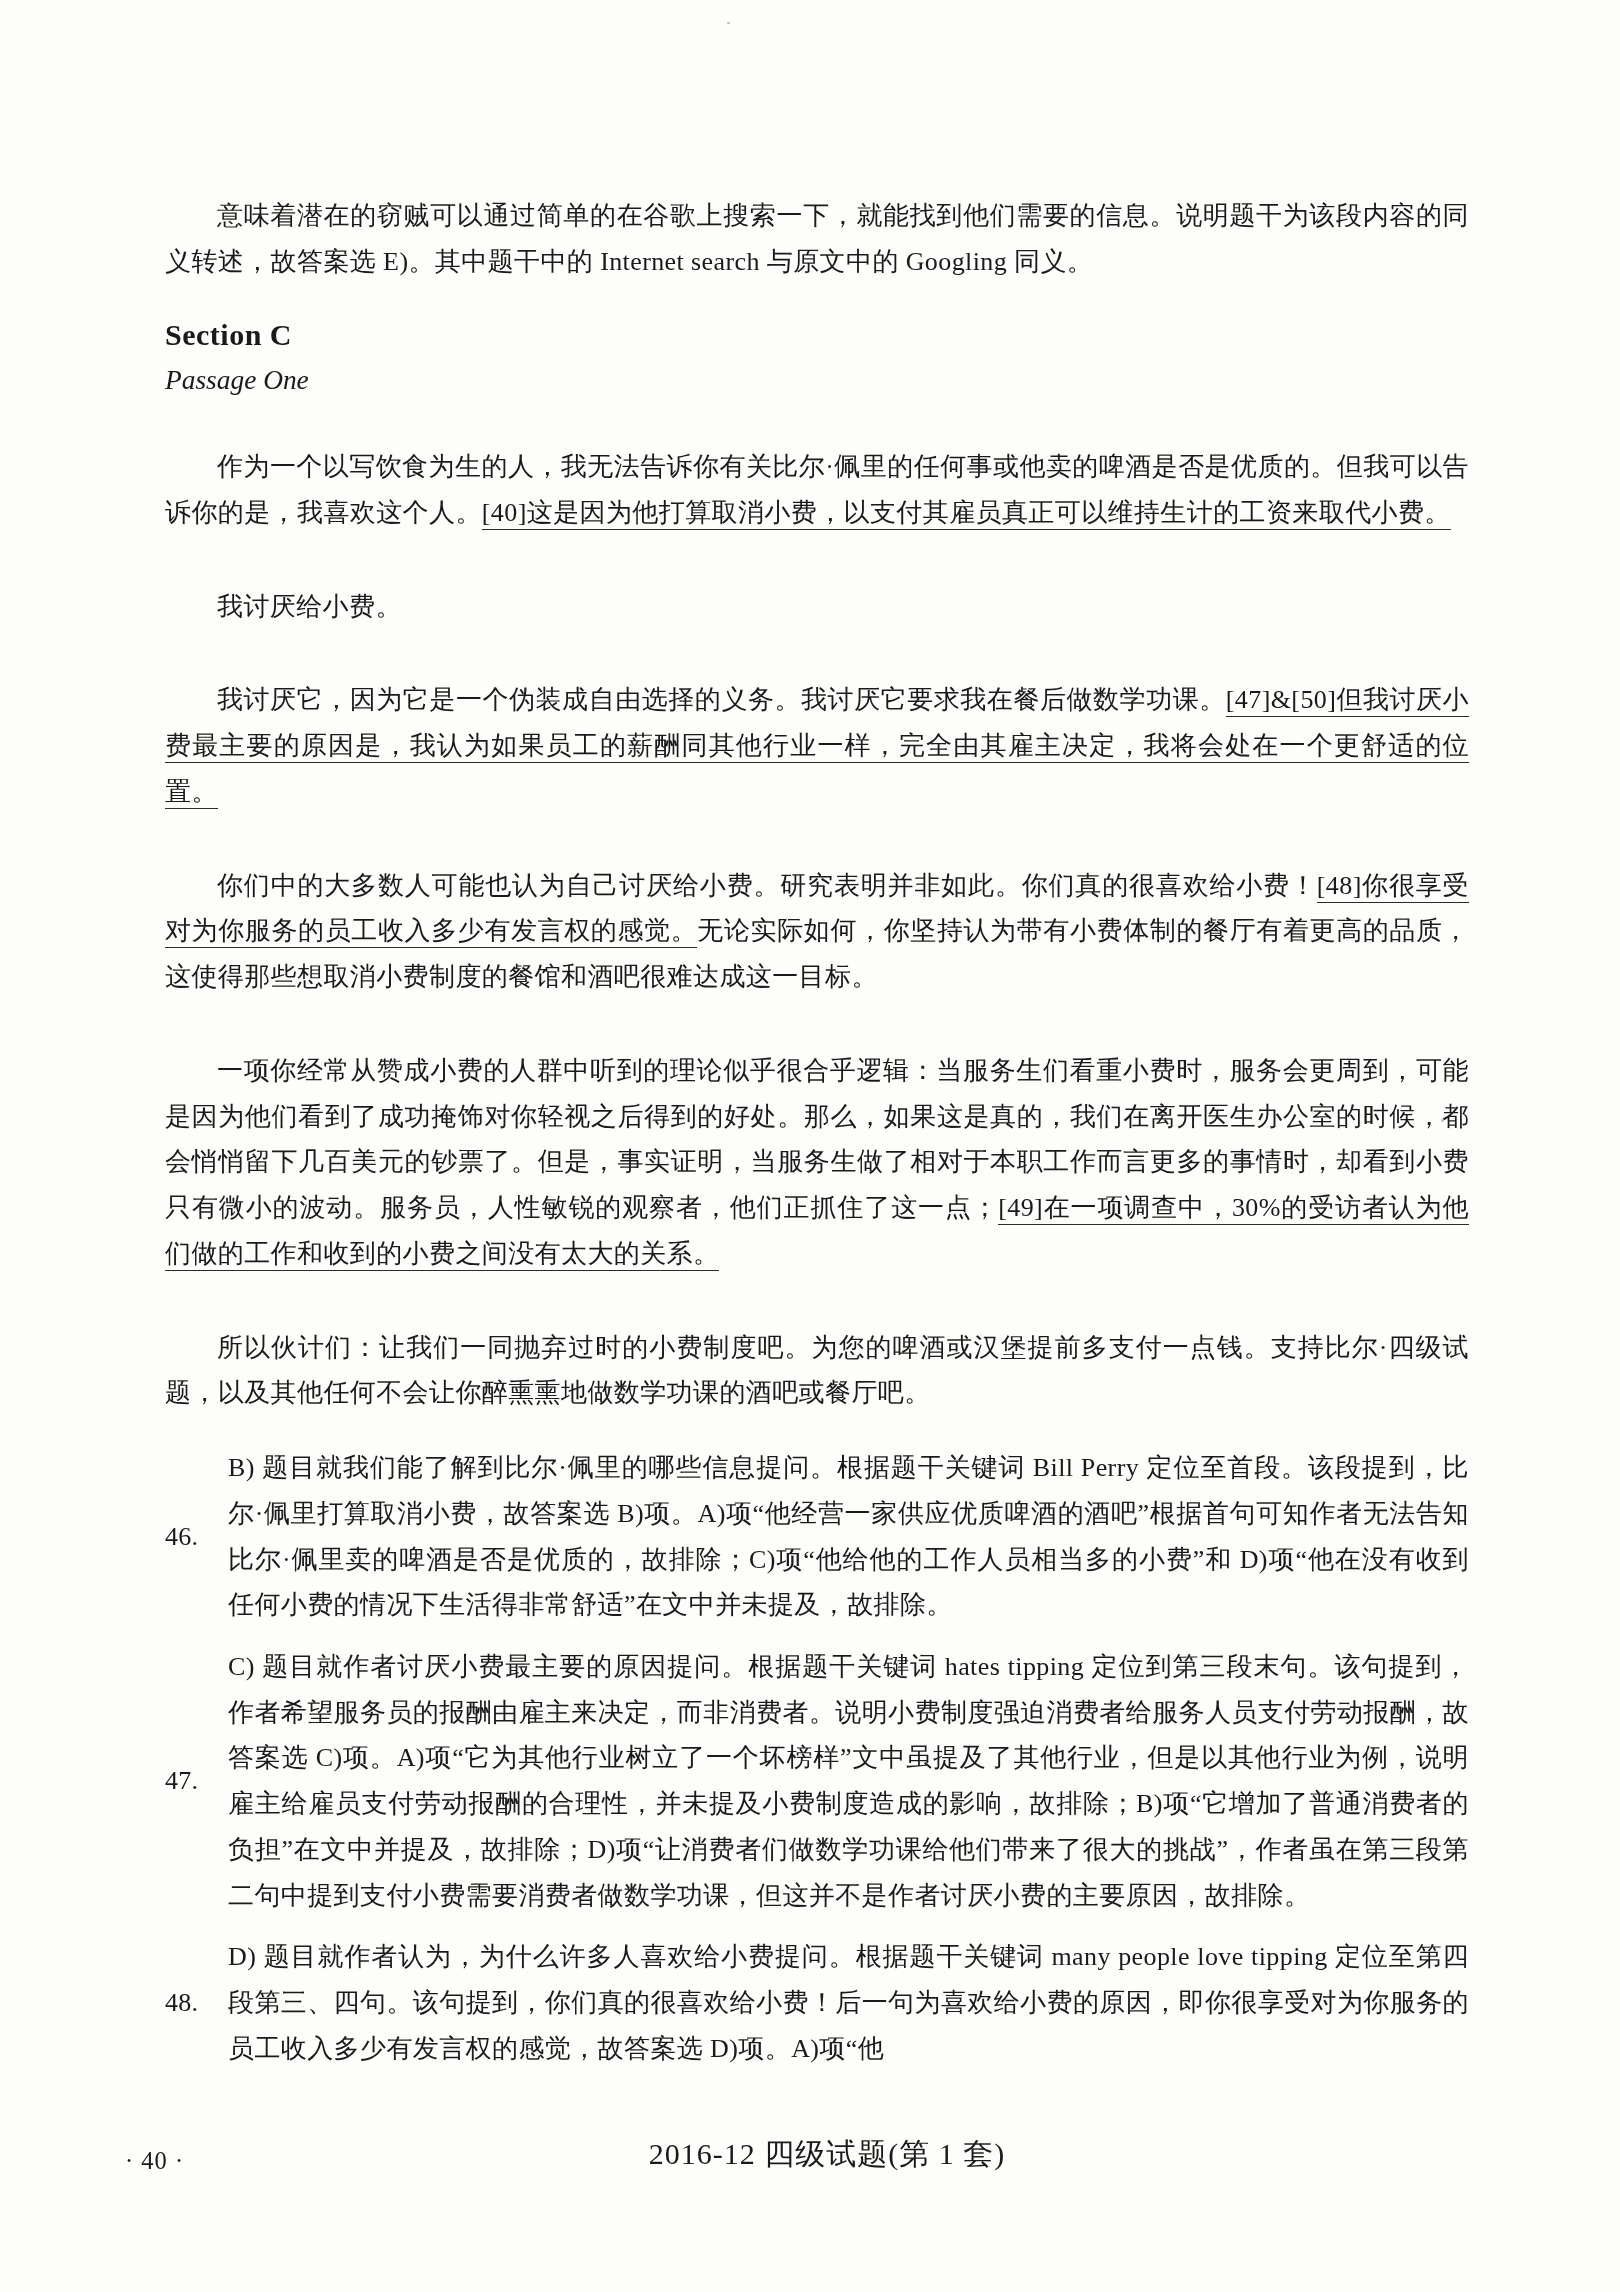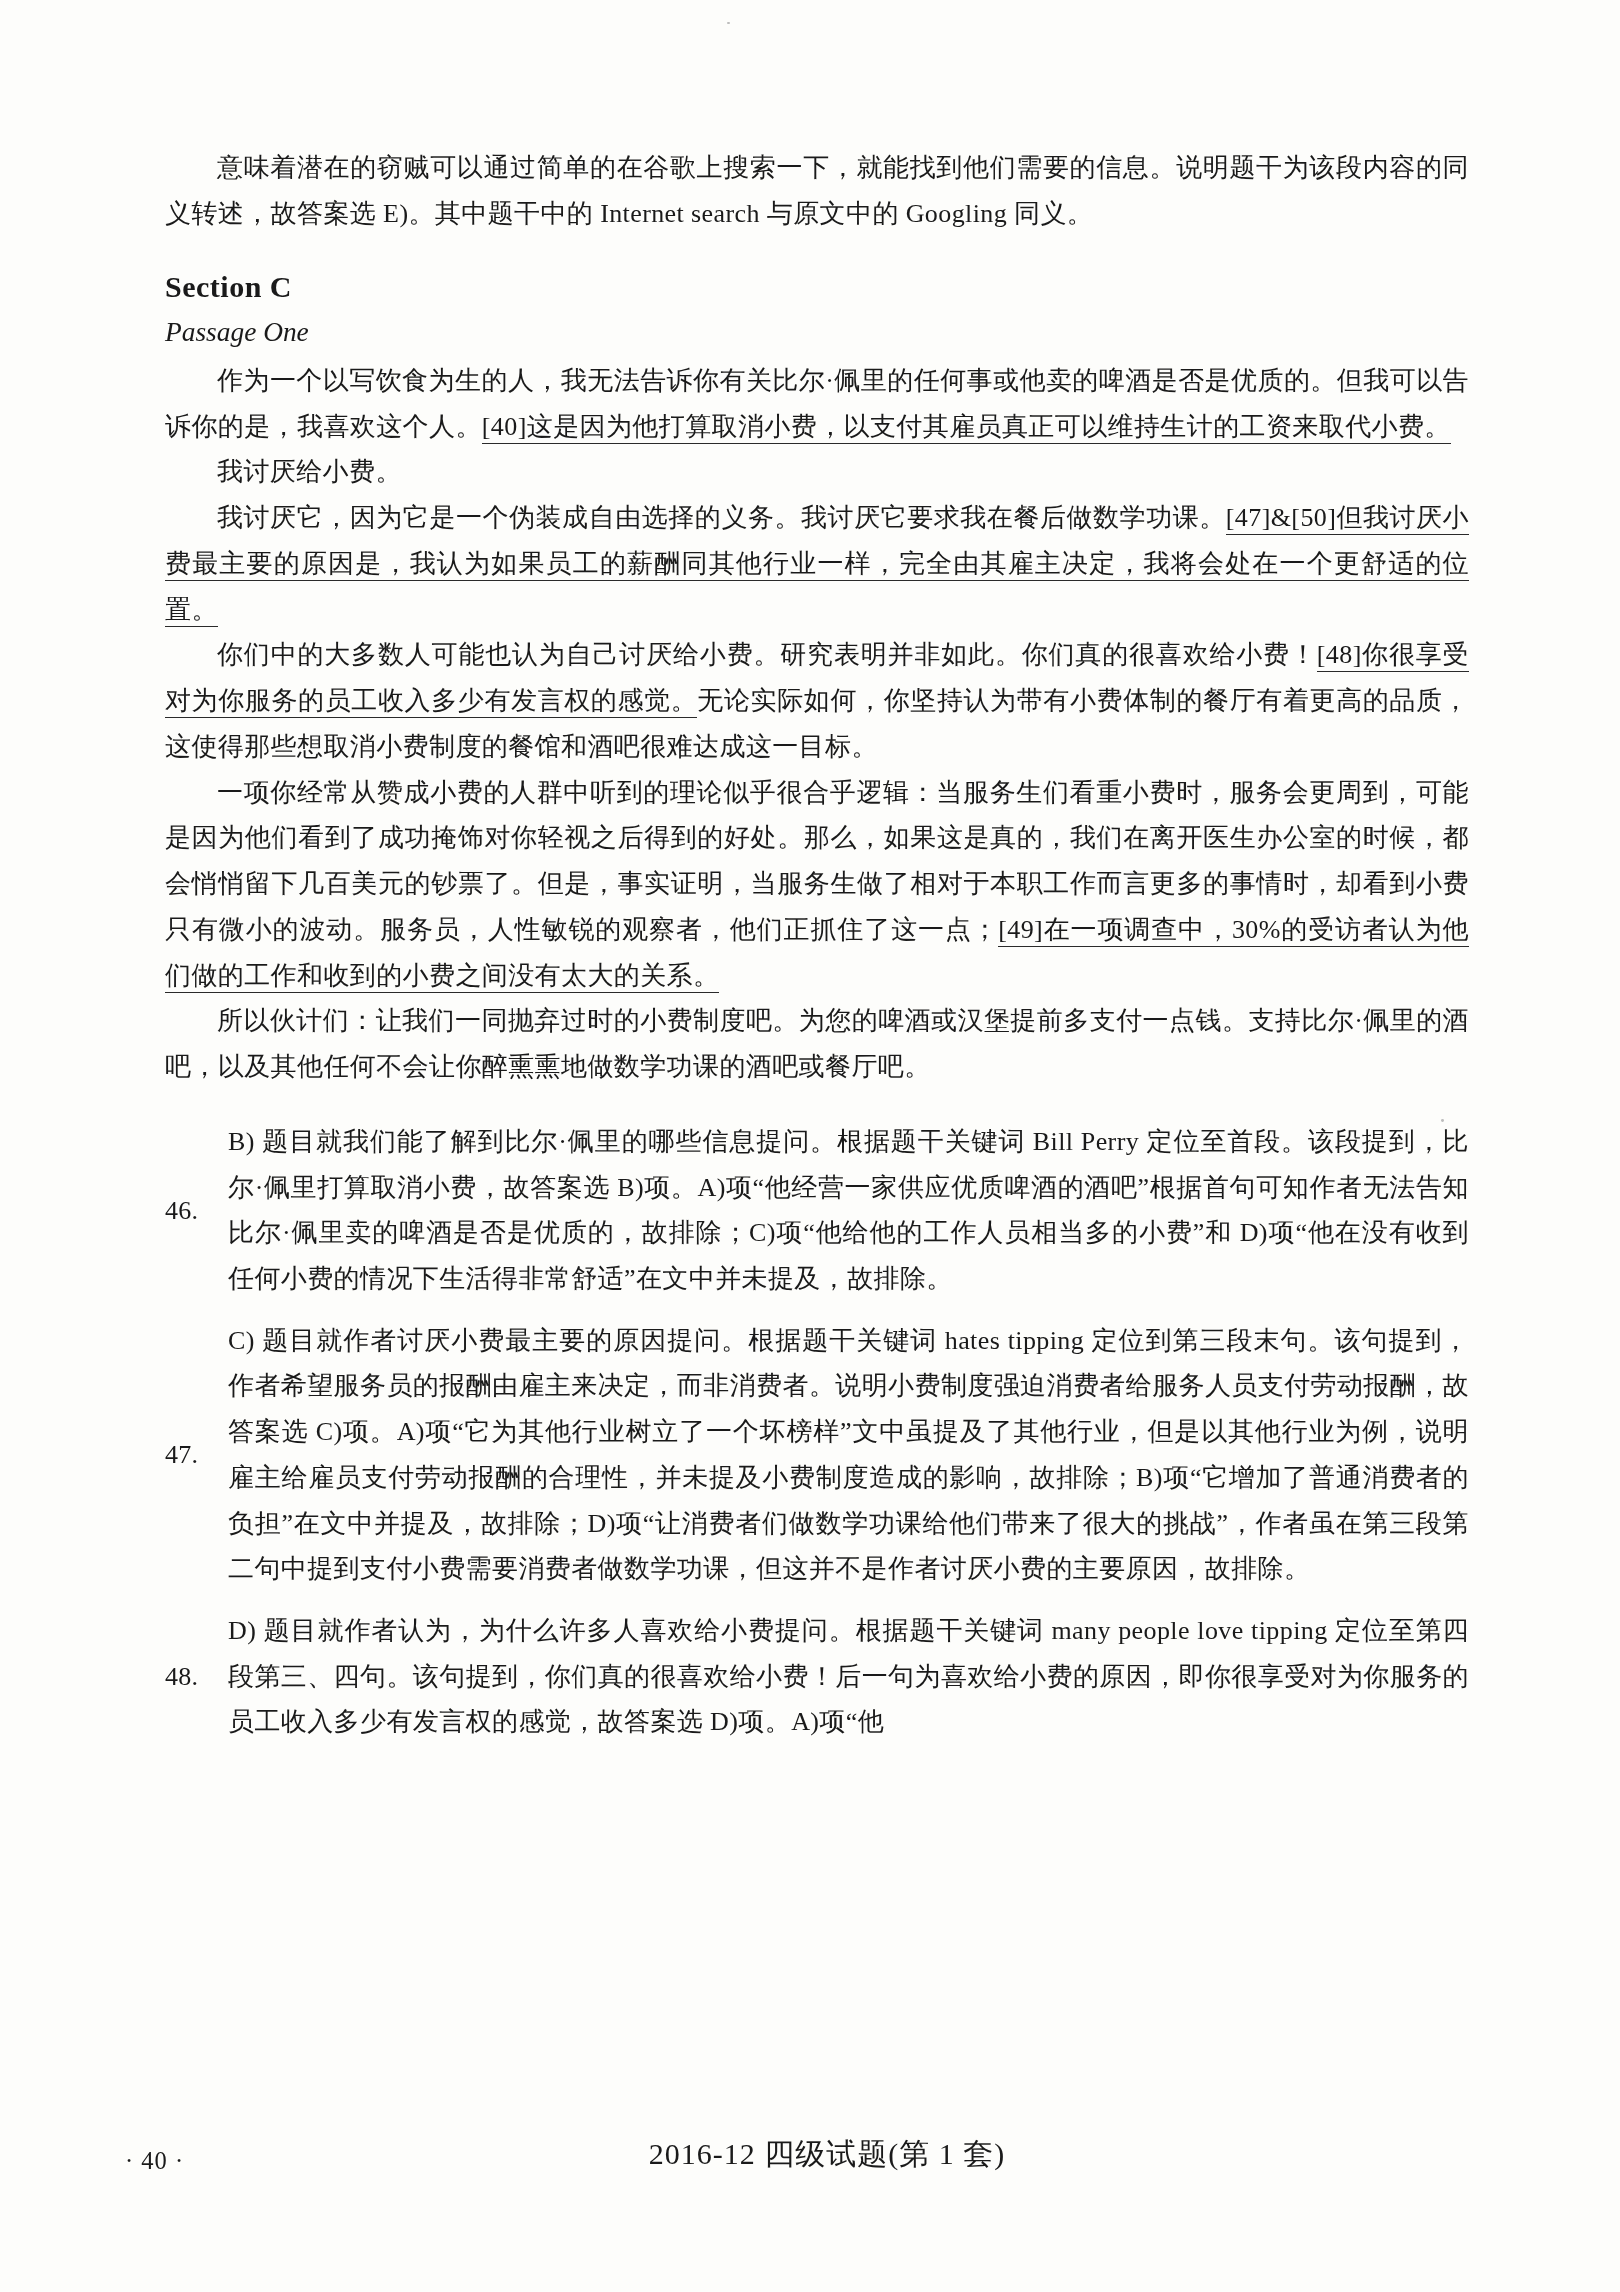--- a/index.html
+++ b/index.html
@@ -31,20 +31,21 @@
   p {
     margin: 0;
     font-size: 26px;
     line-height: 1.76;
     text-align: justify;
     text-justify: inter-ideograph;
     letter-spacing: 0.4px;
   }
   .para-indent {
     text-indent: 2em;
+    margin-top: 48px;
   }
   .intro-para {
     margin-bottom: 29px;
   }
   .section-head {
     font-family: "Liberation Serif", serif;
     font-weight: bold;
     font-size: 30px;
     margin: 33px 0 13.7px 0;
     letter-spacing: 0.5px;
@@ -128,21 +129,21 @@
     <p class="para-indent"><span>作为一个以写饮食为生的人，我无法告诉你有关比尔·佩里的任何事或他卖的啤酒是否是优质的。但我可以告诉你的是，我喜欢这个人。</span><span class="u">[40]这是因为他打算取消小费，以支付其雇员真正可以维持生计的工资来取代小费。</span></p>
 
     <p class="para-indent">我讨厌给小费。</p>
 
     <p class="para-indent"><span>我讨厌它，因为它是一个伪装成自由选择的义务。我讨厌它要求我在餐后做数学功课。</span><span class="u">[47]&amp;[50]但我讨厌小费最主要的原因是，我认为如果员工的薪酬同其他行业一样，完全由其雇主决定，我将会处在一个更舒适的位置。</span></p>
 
     <p class="para-indent"><span>你们中的大多数人可能也认为自己讨厌给小费。研究表明并非如此。你们真的很喜欢给小费！</span><span class="u">[48]你很享受对为你服务的员工收入多少有发言权的感觉。</span><span>无论实际如何，你坚持认为带有小费体制的餐厅有着更高的品质，这使得那些想取消小费制度的餐馆和酒吧很难达成这一目标。</span></p>
 
     <p class="para-indent"><span>一项你经常从赞成小费的人群中听到的理论似乎很合乎逻辑：当服务生们看重小费时，服务会更周到，可能是因为他们看到了成功掩饰对你轻视之后得到的好处。那么，如果这是真的，我们在离开医生办公室的时候，都会悄悄留下几百美元的钞票了。但是，事实证明，当服务生做了相对于本职工作而言更多的事情时，却看到小费只有微小的波动。服务员，人性敏锐的观察者，他们正抓住了这一点；</span><span class="u">[49]在一项调查中，30%的受访者认为他们做的工作和收到的小费之间没有太大的关系。</span></p>
 
-    <p class="para-indent">所以伙计们：让我们一同抛弃过时的小费制度吧。为您的啤酒或汉堡提前多支付一点钱。支持比尔·佩里的酒吧，以及其他任何不会让你醉熏熏地做数学功课的酒吧或餐厅吧。</p>
+    <p class="para-indent">所以伙计们：让我们一同抛弃过时的小费制度吧。为您的啤酒或汉堡提前多支付一点钱。支持比尔·四级试题，以及其他任何不会让你醉熏熏地做数学功课的酒吧或餐厅吧。</p>
 
     <div class="qlist">
 
       <div class="qitem">
         <div class="qnum">46.</div>
         <div class="qbody"><span>B)</span> <span>题目就我们能了解到比尔·佩里的哪些信息提问。根据题干关键词 Bill Perry 定位至首段。该段提到，比尔·佩里打算取消小费，故答案选 B)项。A)项“他经营一家供应优质啤酒的酒吧”根据首句可知作者无法告知比尔·佩里卖的啤酒是否是优质的，故排除；C)项“他给他的工作人员相当多的小费”和 D)项“他在没有收到任何小费的情况下生活得非常舒适”在文中并未提及，故排除。</span></div>
       </div>
 
       <div class="qitem">
         <div class="qnum">47.</div>

